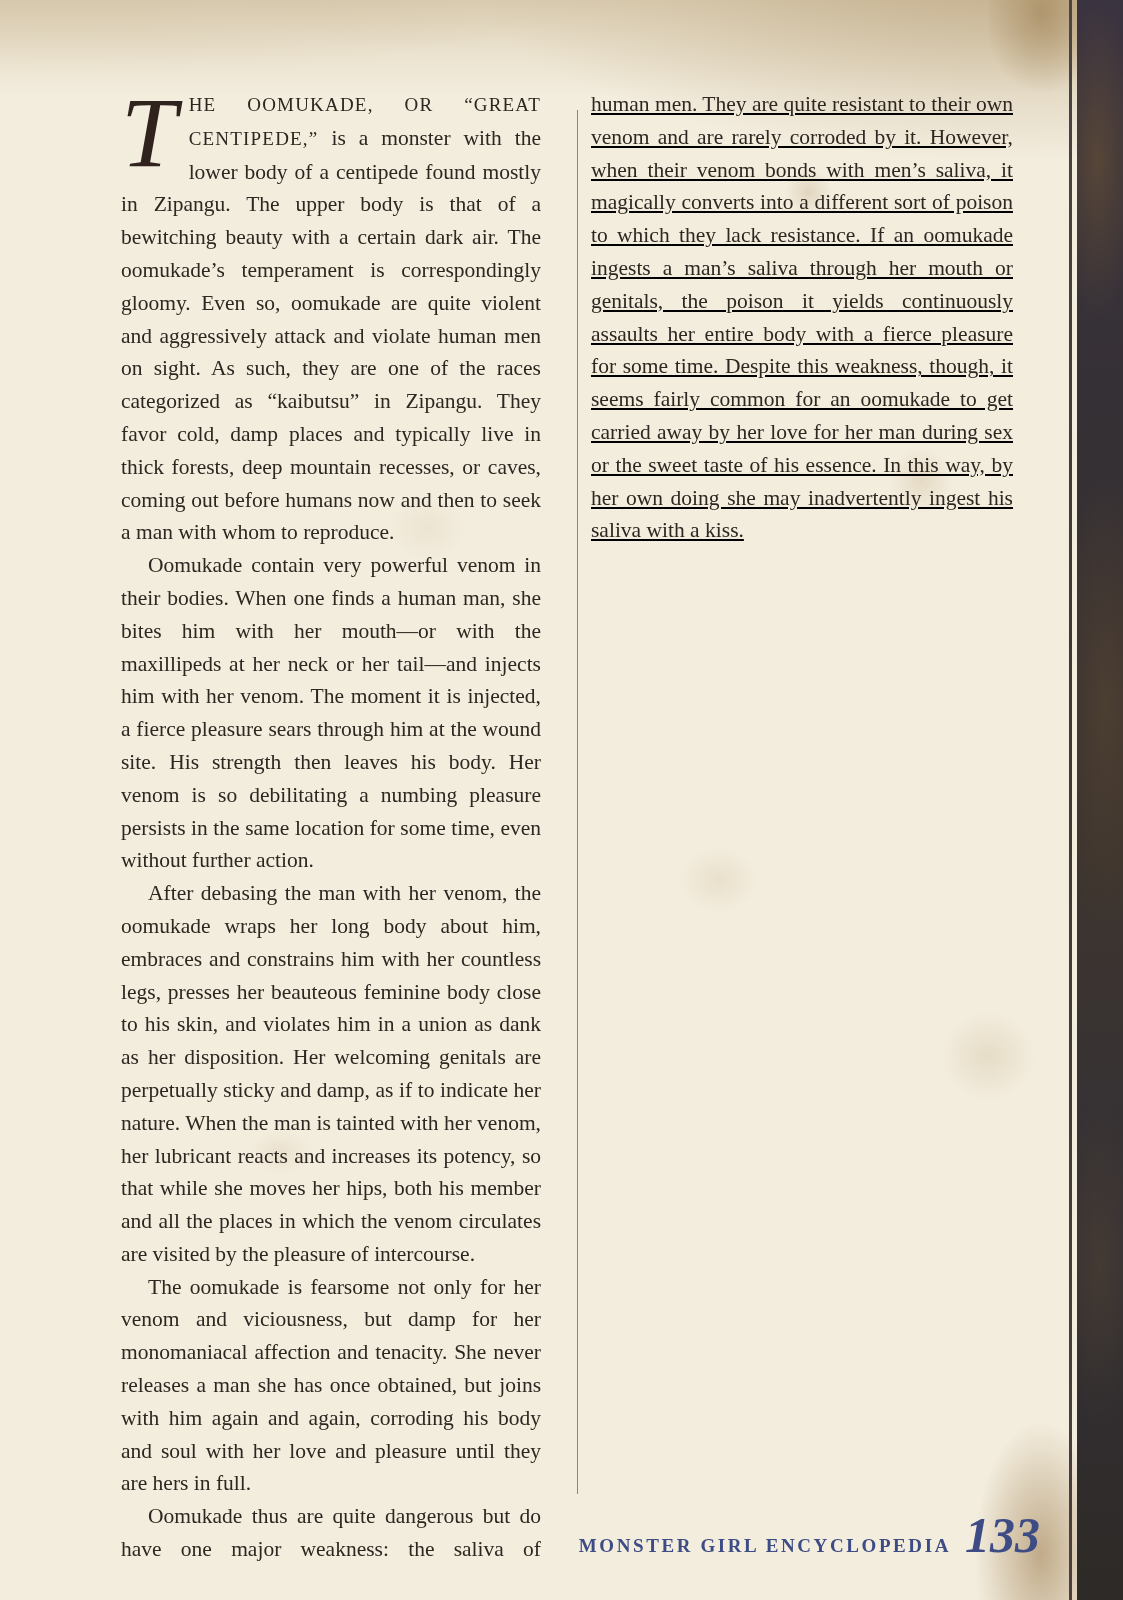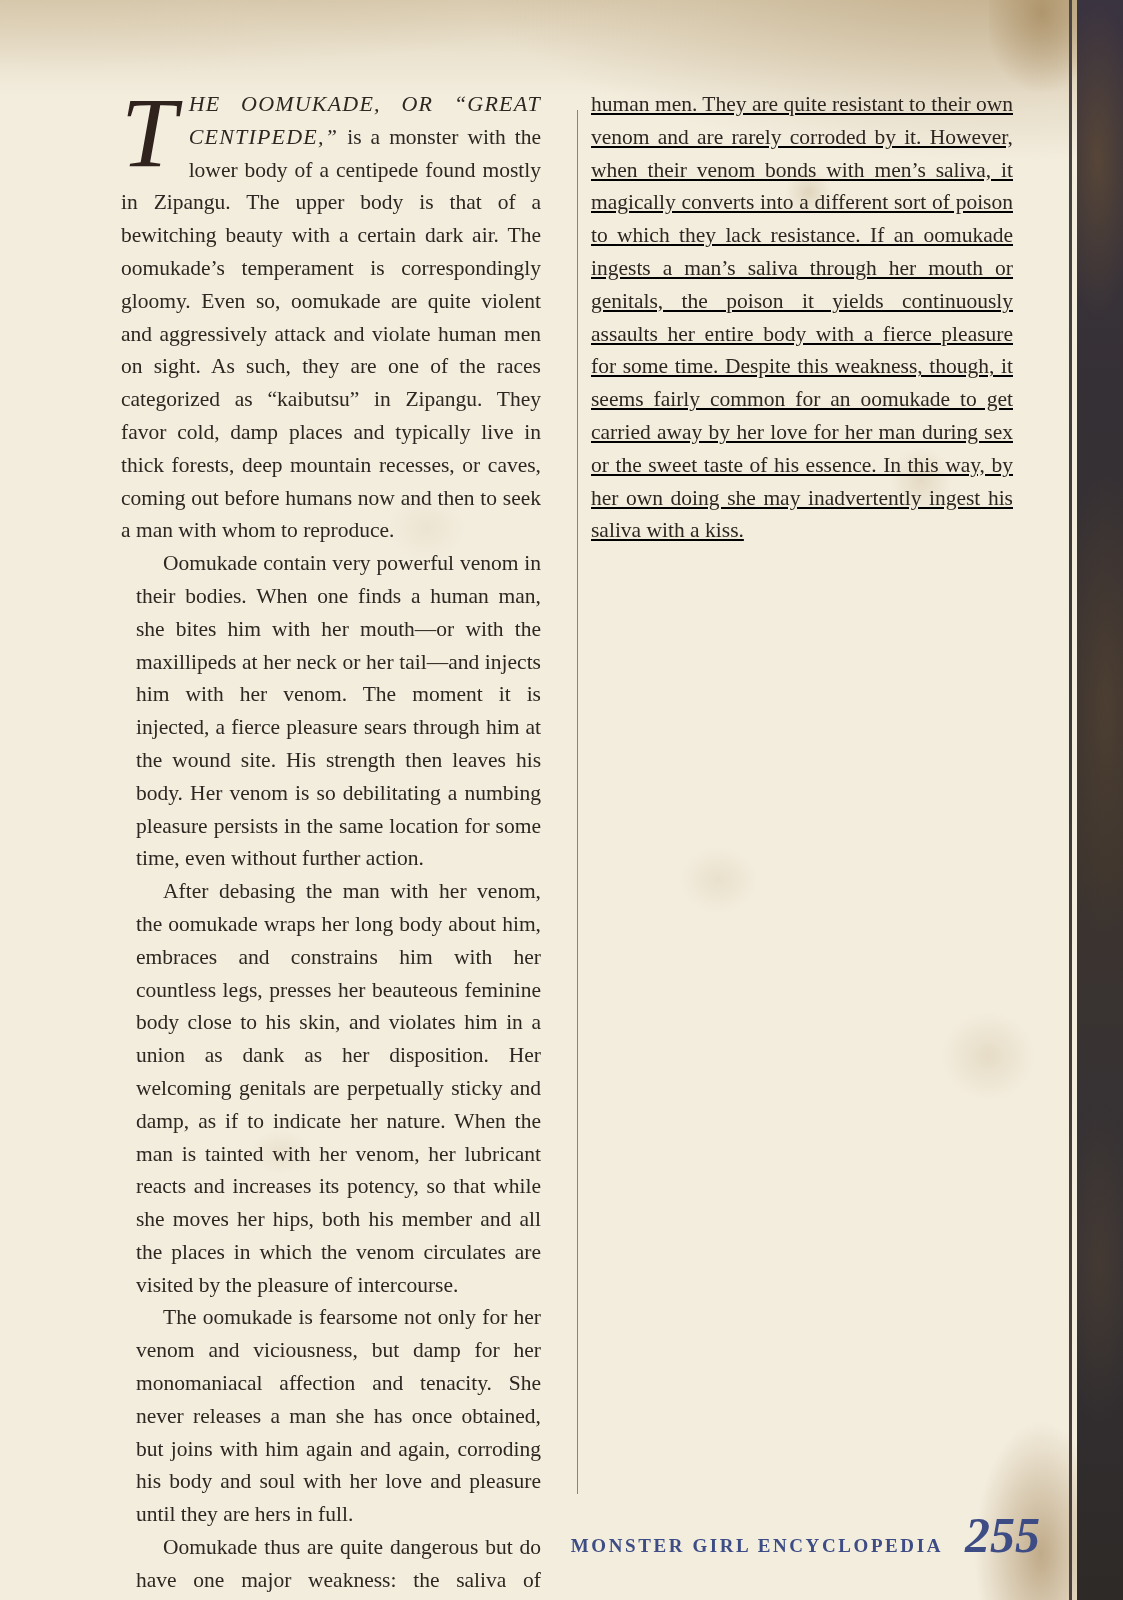--- a/index.html
+++ b/index.html
@@ -61,33 +61,33 @@
   .col-divider{
     width:1px;height:1384px;margin:22px 13px 0 36px;flex:none;
     background:var(--divider-blue,#7585b0);
   }
   .col-right{flex:1;min-width:0;text-decoration:underline;}
 
   p{
     margin:0;font-size:21.5px;line-height:32.8px;
     color:var(--text,#2e2620);text-align:justify;
   }
-  p.indent{text-indent:27px;margin-left:15px;}
+  p.indent{text-indent:27px;}
   p.cont{text-align-last:justify;}
 
   .dropcap{
     float:left;font-style:italic;font-size:100px;line-height:.72;
     padding:9px 12px 0 0;color:#30231d;
   }
-  .smallcaps{font-size:22px;letter-spacing:1.2px;font-style:italic;}
+  .smallcaps{font-size:19px;letter-spacing:1.2px;}
 
   
   .footer{
     position:absolute;bottom:36px;right:83px;
-    display:flex;align-items:baseline;gap:22px;white-space:nowrap;
+    display:flex;align-items:baseline;gap:14px;white-space:nowrap;
   }
   .book-title{
     font-size:19px;letter-spacing:2.6px;color:var(--accent-navy,#3e4c85);
     font-weight:bold;
   }
   .page-number{
     font-size:50px;font-style:italic;font-weight:bold;
     color:var(--accent-navy,#3e4c85);
   }
 </style>
@@ -118,16 +118,16 @@
 
     <div class="col-divider"></div>
 
     <section class="col-right">
       <p>human men. They are quite resistant to their own venom and are rarely corroded by it. However, when their venom bonds with men’s saliva, it magically converts into a different sort of poison to which they lack resistance. If an oomukade ingests a man’s saliva through her mouth or genitals, the poison it yields continuously assaults her entire body with a fierce pleasure for some time. Despite this weakness, though, it seems fairly common for an oomukade to get carried away by her love for her man during sex or the sweet taste of his essence. In this way, by her own doing she may inadvertently ingest his saliva with a kiss.</p>
     </section>
   </main>
 
   <footer class="footer">
     <span class="book-title">MONSTER GIRL ENCYCLOPEDIA</span>
-    <span class="page-number">255</span>
+    <span class="page-number">133</span>
   </footer>
 
 </div>
 
 </body></html>

